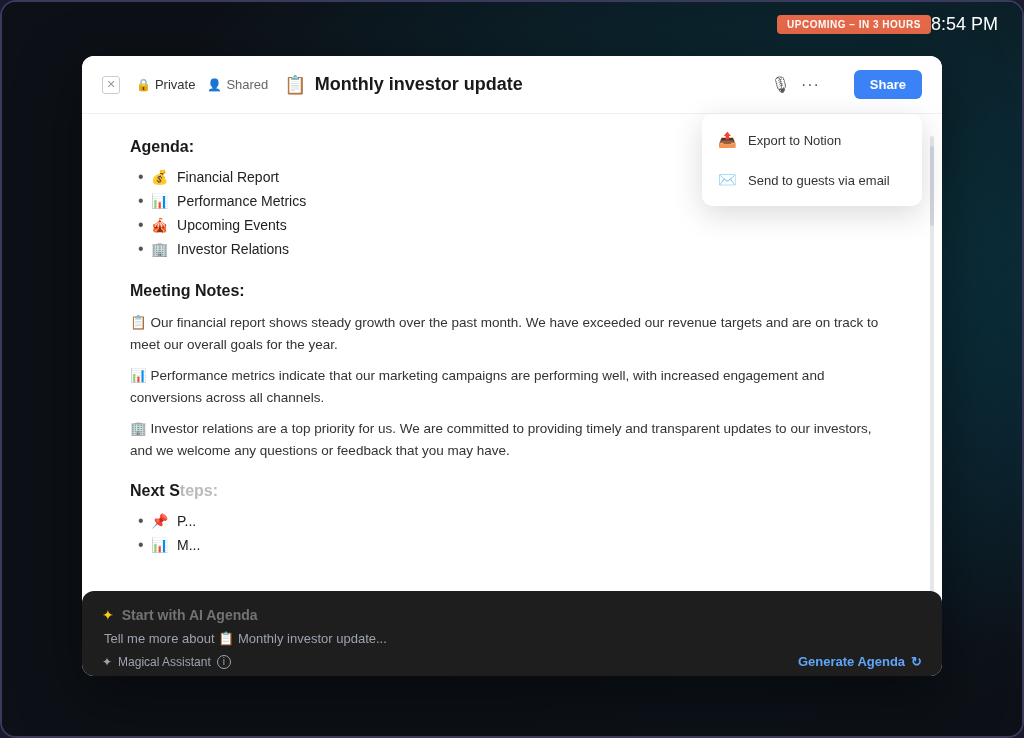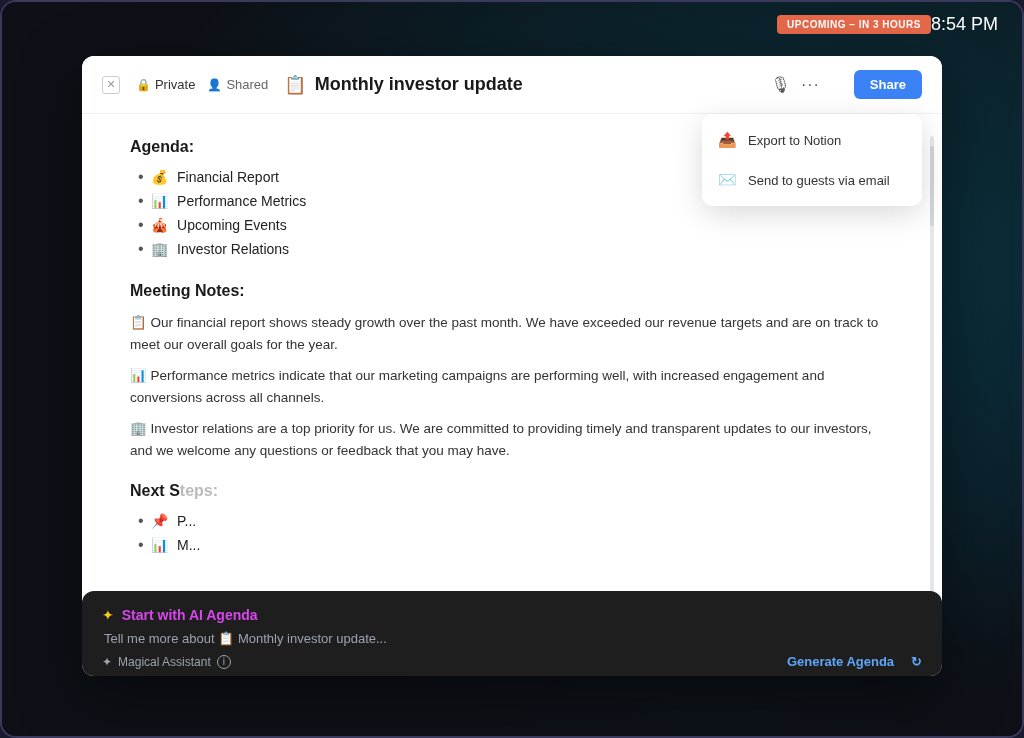--- a/index.html
+++ b/index.html
@@ -294,21 +294,21 @@
       gap: 8px;
       margin-bottom: 8px;
     }
 
     .ai-star-icon {
       color: #facc15;
       font-size: 14px;
     }
 
     .ai-popup-title {
-      color: #d946ef;
+      color: #737373;
       font-size: 14px;
       font-weight: 600;
     }
 
     .ai-popup-subtitle {
       color: #9ca3af;
       font-size: 13px;
       margin-left: 2px;
     }
 
@@ -339,21 +339,21 @@
       display: flex;
       align-items: center;
       justify-content: center;
       font-size: 10px;
       color: #9ca3af;
     }
 
     .generate-btn {
       display: flex;
       align-items: center;
-      gap: 17px;
+      gap: 6px;
       color: #60a5fa;
       font-size: 13px;
       font-weight: 600;
       cursor: pointer;
     }
 
     .scroll-indicator {
       position: absolute;
       right: 8px;
       top: 80px;

